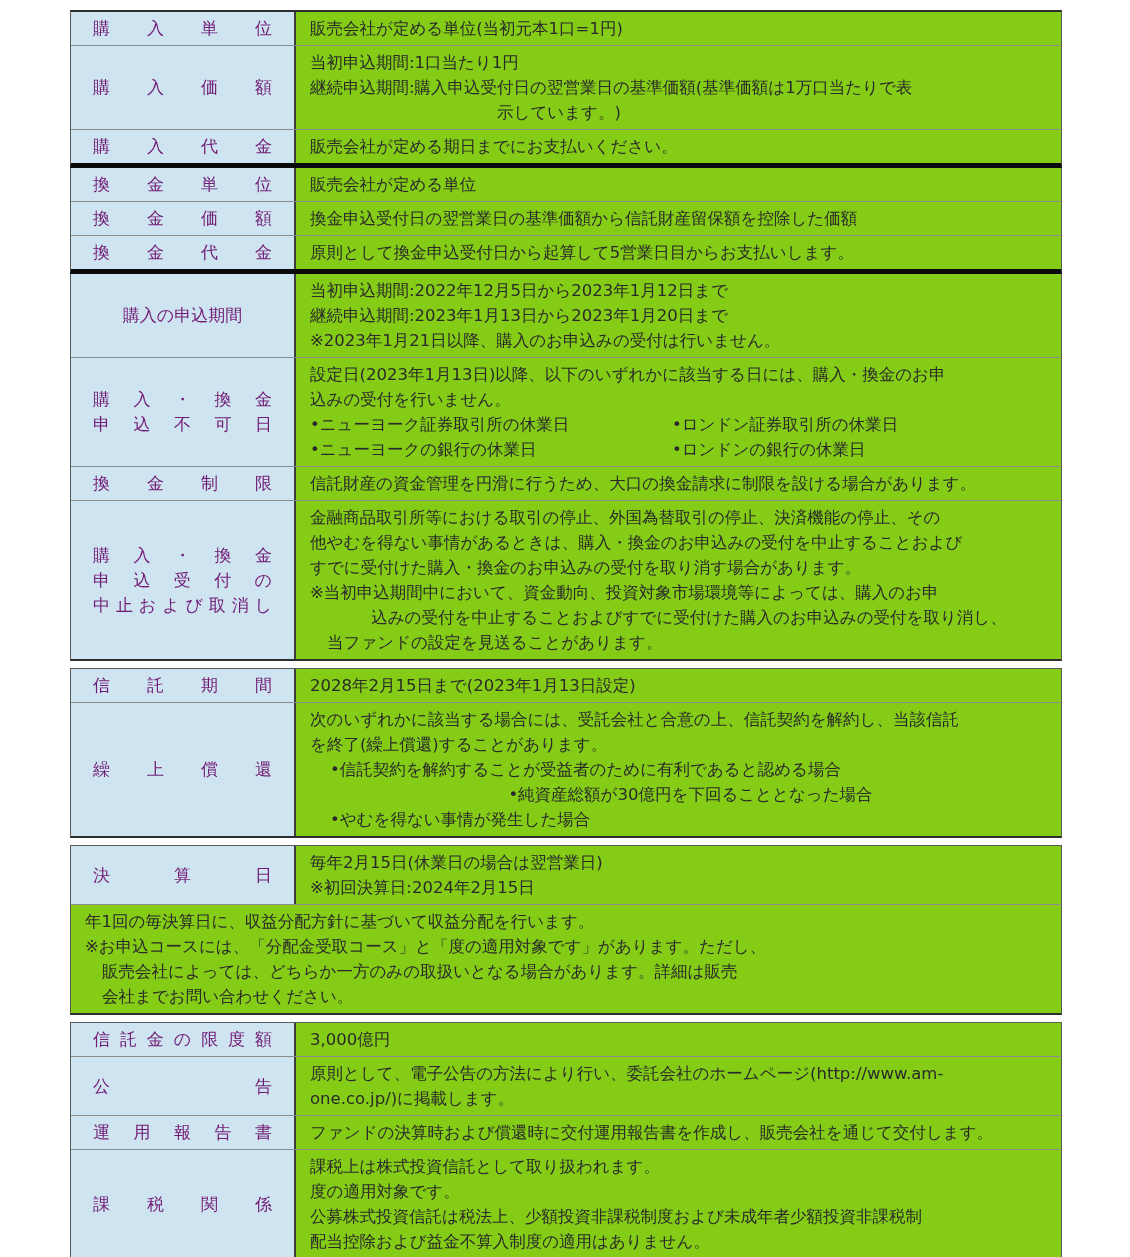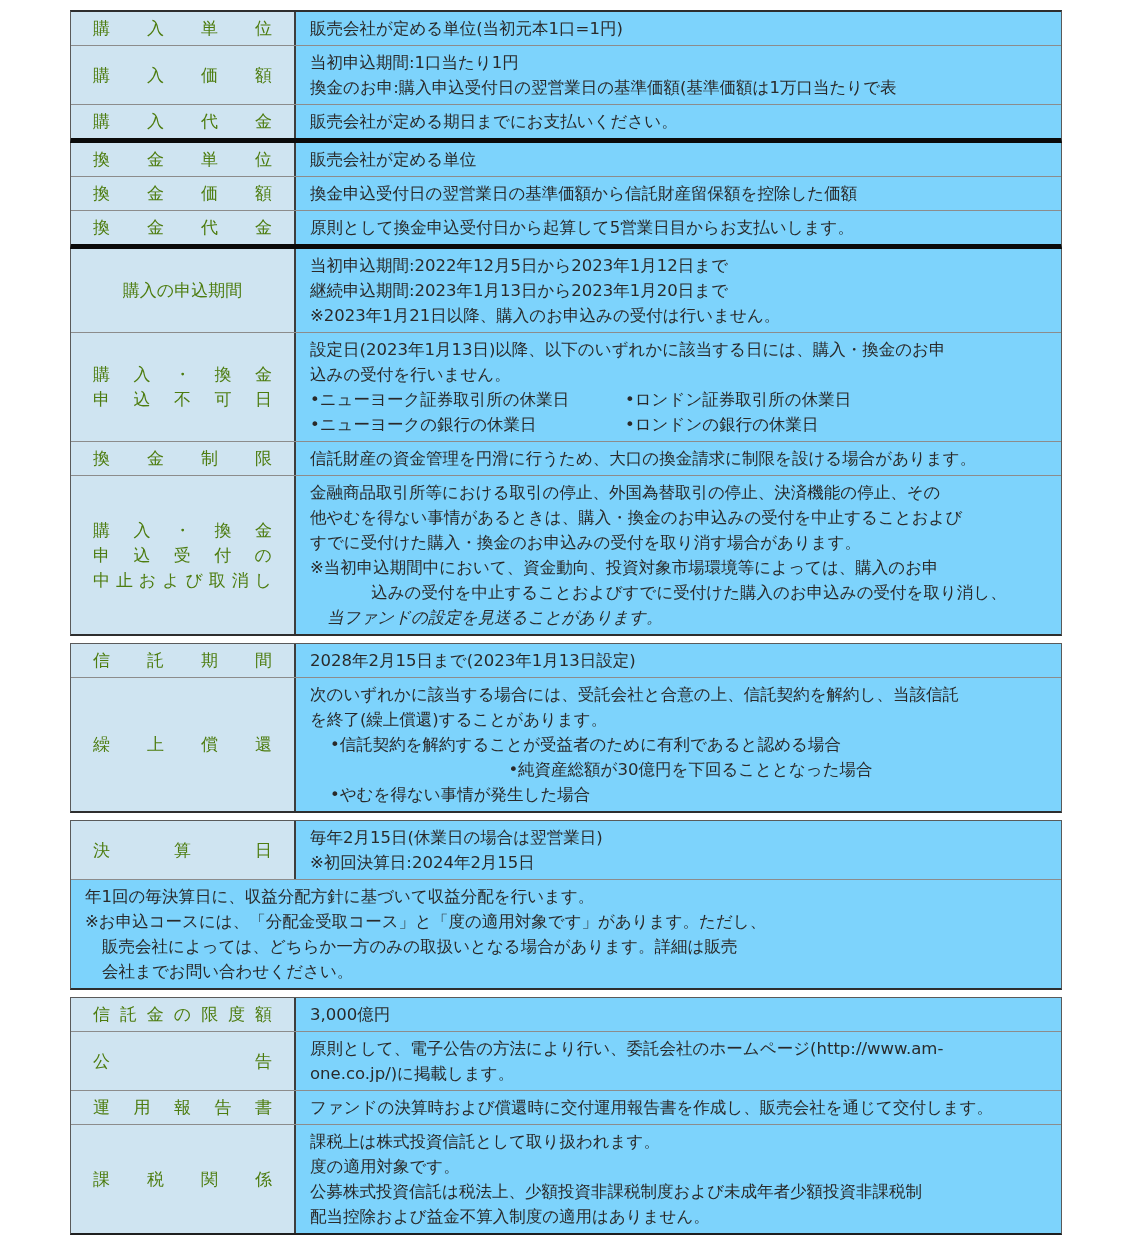--- a/index.html
+++ b/index.html
@@ -31,45 +31,45 @@
     border-right: 2px solid #3d3d3d;
     display: flex;
     flex-direction: column;
     justify-content: center;
     padding: 4px 22px;
     flex-shrink: 0;
   }
   .label-line {
     font-size: 17px;
     line-height: 25px;
-    color: #4d7c0f;
+    color: #701a75;
     text-align: justify;
     text-align-last: justify;
     letter-spacing: 0;
   }
   .label-line.tight {
     text-align: left;
     text-align-last: center;
   }
 
   .content-cell {
     flex: 1;
     box-sizing: border-box;
-    background: #7dd3fc;
+    background: #84cc16;
     display: flex;
     flex-direction: column;
     justify-content: center;
     padding: 4px 10px 4px 14px;
   }
   .content-line {
     font-size: 16.5px;
     line-height: 25px;
     color: #2a2a2a;
   }
-  .content-line.cols { display: flex; }
+  .content-line.cols { display: flex; gap: 47px; }
   .content-line .col1 { width: 315px; flex-shrink: 0; }
 </style>
 </head>
 <body>
 
 <div class="doc-table" id="table-root">
     <div class="block sep-thick first">
       <div class="row">
         <div class="label-cell">
           <div class="label-line">購入単位</div>
@@ -77,21 +77,22 @@
         <div class="content-cell">
           <div class="content-line">販売会社が定める単位(当初元本1口=1円)</div>
         </div>
       </div>
       <div class="row">
         <div class="label-cell">
           <div class="label-line">購入価額</div>
         </div>
         <div class="content-cell">
           <div class="content-line">当初申込期間:1口当たり1円</div>
-          <div class="content-line">換金のお申:購入申込受付日の翌営業日の基準価額(基準価額は1万口当たりで表</div>
+          <div class="content-line">継続申込期間:購入申込受付日の翌営業日の基準価額(基準価額は1万口当たりで表</div>
+          <div class="content-line" style="padding-left: 187px;">示しています。)</div>
         </div>
       </div>
       <div class="row">
         <div class="label-cell">
           <div class="label-line">購入代金</div>
         </div>
         <div class="content-cell">
           <div class="content-line">販売会社が定める期日までにお支払いください。</div>
         </div>
       </div>
@@ -164,21 +165,21 @@
           <div class="label-line">購入・換金</div>
           <div class="label-line">申込受付の</div>
           <div class="label-line">中止および取消し</div>
         </div>
         <div class="content-cell">
           <div class="content-line">金融商品取引所等における取引の停止、外国為替取引の停止、決済機能の停止、その</div>
           <div class="content-line">他やむを得ない事情があるときは、購入・換金のお申込みの受付を中止することおよび</div>
           <div class="content-line">すでに受付けた購入・換金のお申込みの受付を取り消す場合があります。</div>
           <div class="content-line">※当初申込期間中において、資金動向、投資対象市場環境等によっては、購入のお申</div>
           <div class="content-line" style="padding-left: 17px; text-align: center;">込みの受付を中止することおよびすでに受付けた購入のお申込みの受付を取り消し、</div>
-          <div class="content-line" style="padding-left: 17px; font-style: italic;">当ファンドの設定を見送ることがあります。</div>
+          <div class="content-line" style="padding-left: 17px;">当ファンドの設定を見送ることがあります。</div>
         </div>
       </div>
     </div>
     <div class="block sep-gap">
       <div class="row">
         <div class="label-cell">
           <div class="label-line">信託期間</div>
         </div>
         <div class="content-cell">
           <div class="content-line">2028年2月15日まで(2023年1月13日設定)</div>

